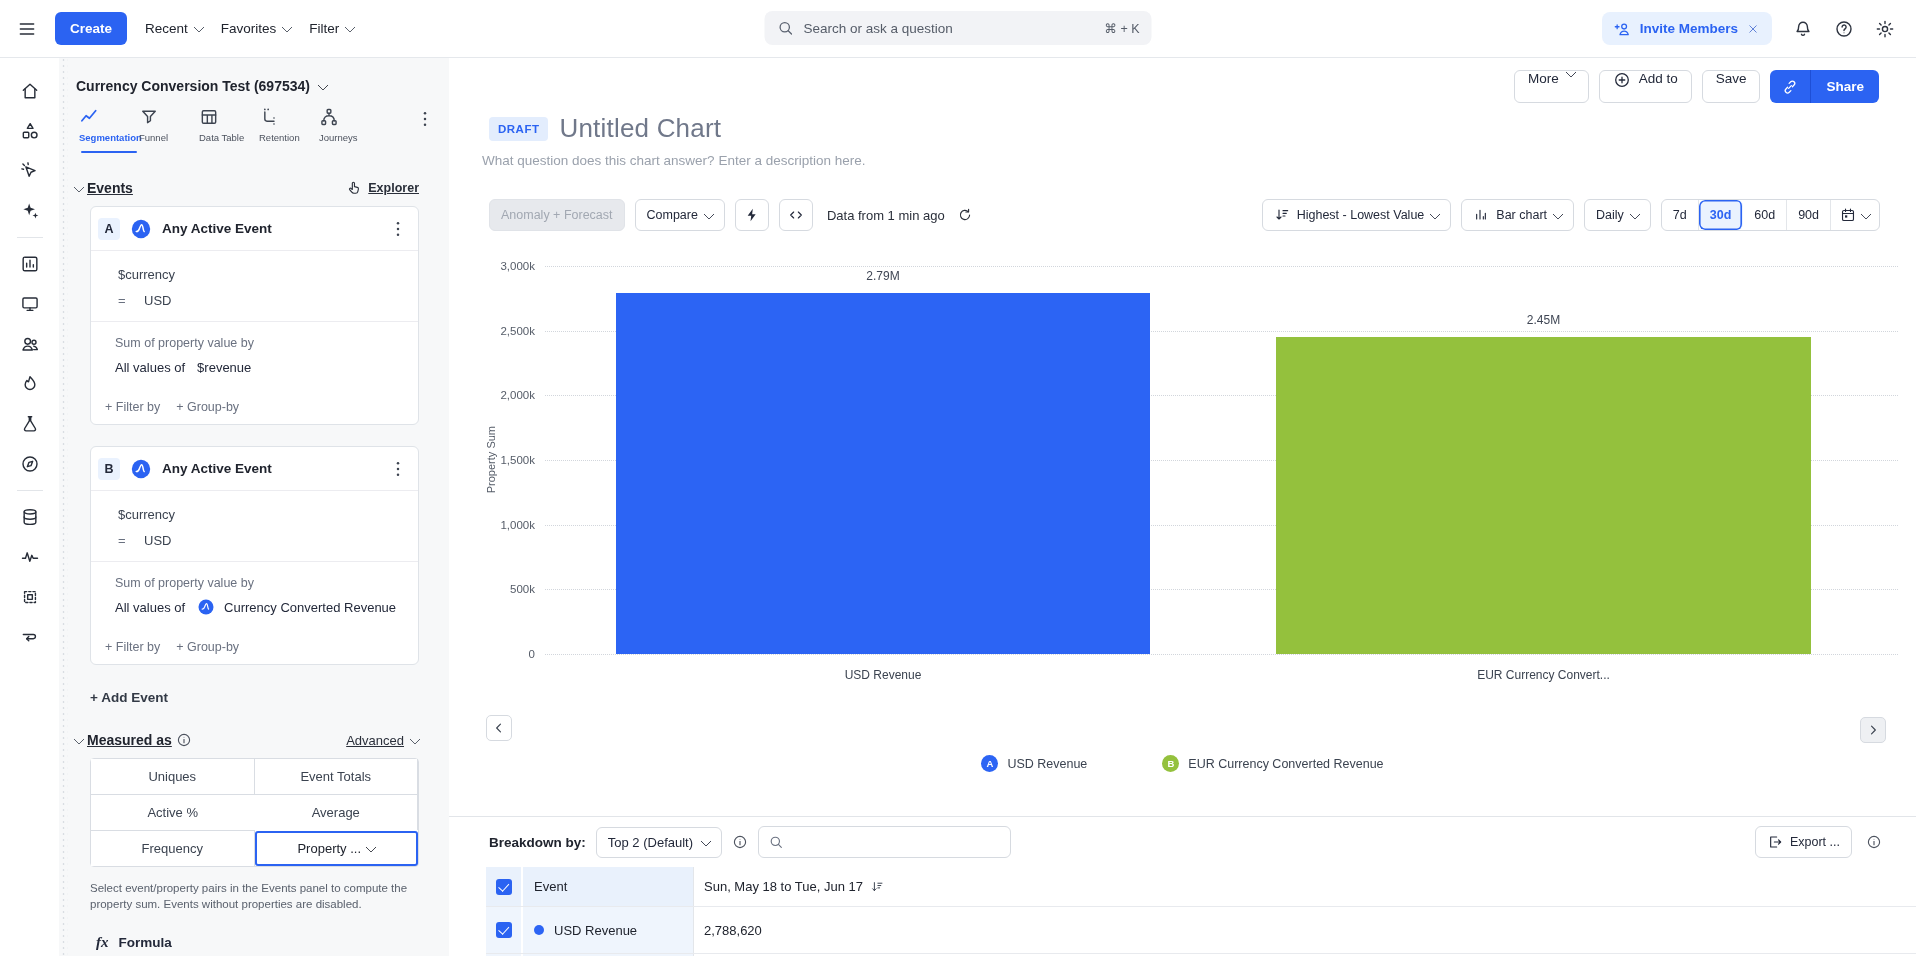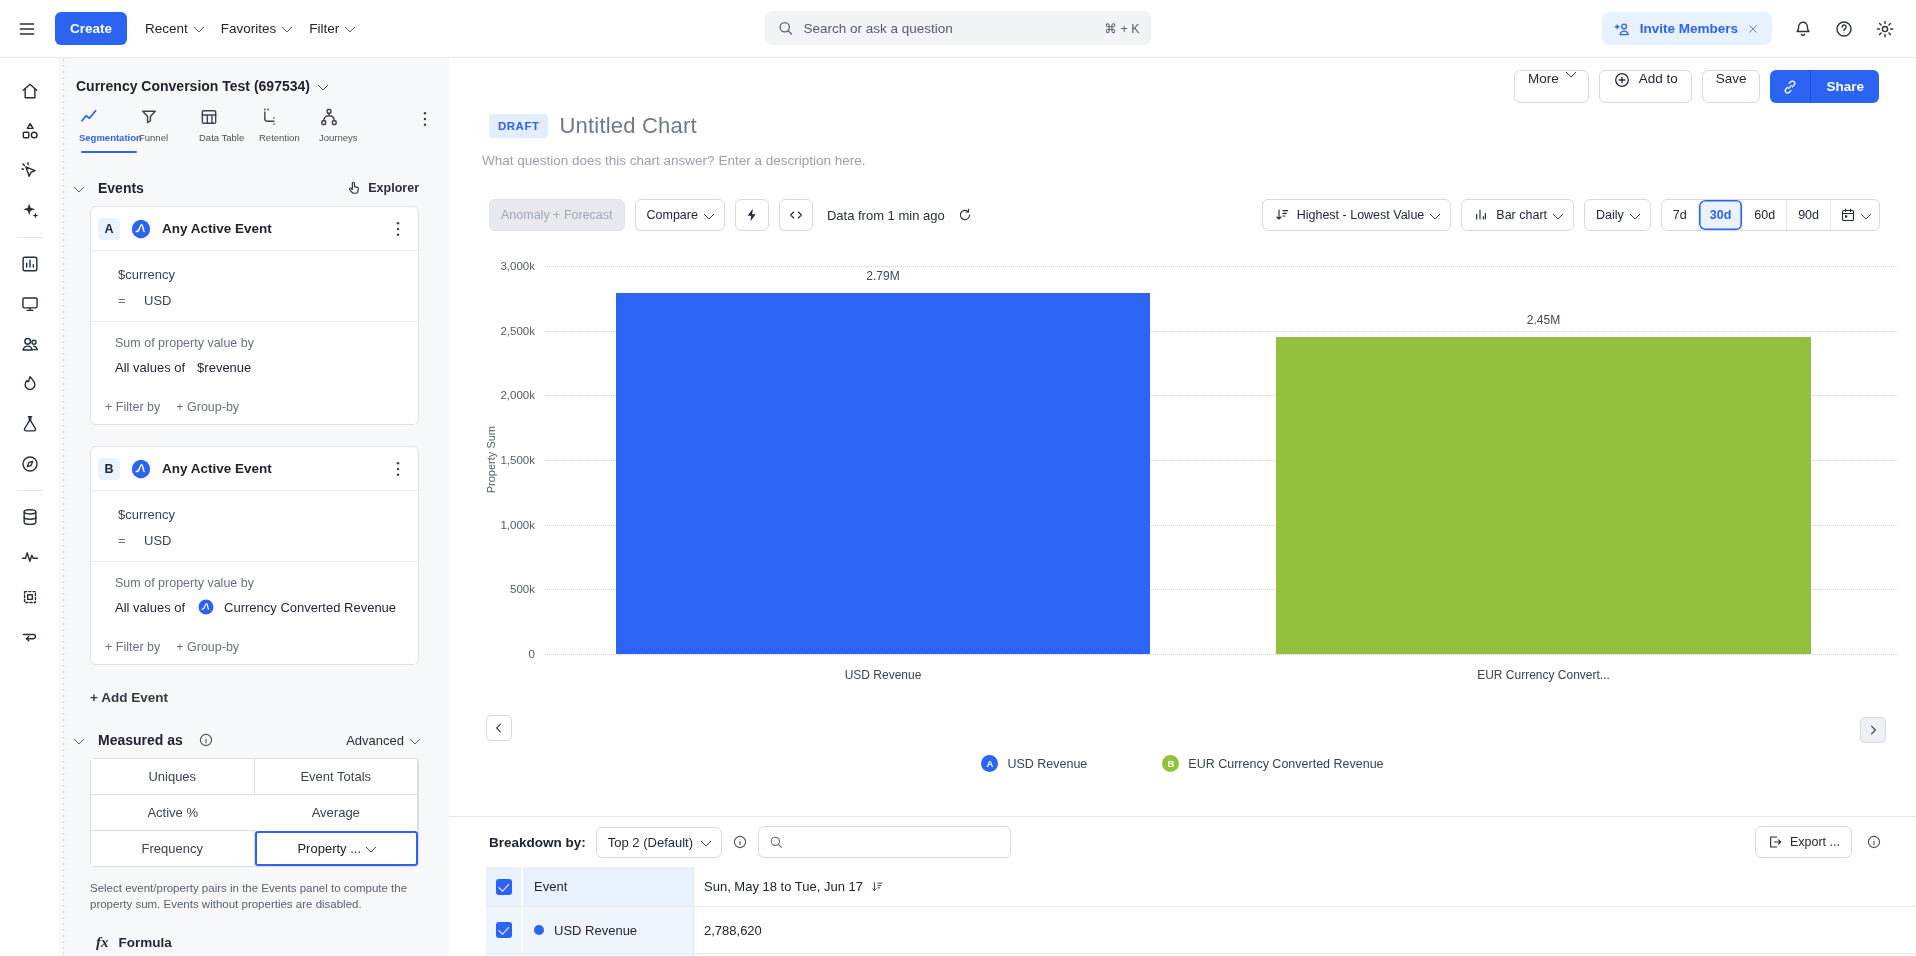--- a/index.html
+++ b/index.html
@@ -31,21 +31,21 @@
   .panel{position:absolute;left:59px;top:57px;bottom:0;width:390px;background:#f7f8f9;border-right:1px solid #e2e5e9;overflow:hidden;}
   .panel .grip{position:absolute;left:2px;top:0;bottom:0;width:7px;background-image:radial-gradient(#d9dde2 1px,transparent 1.1px);background-size:5px 6px;}
   .project{margin:21px 16px 0 17px;display:flex;align-items:center;gap:9px;font-size:14px;font-weight:600;color:#20242e;cursor:pointer}
   .tabs{margin:13px 14px 0 20px;display:flex;align-items:flex-start;}
   .tab{width:60px;display:flex;flex-direction:column;align-items:flex-start;gap:5px;color:#3d4450;cursor:pointer;position:relative;padding-bottom:10px}
   .tab .lbl{font-size:9.5px;color:#4c525e;white-space:nowrap}
   .tab.active{color:#2b63f2}
   .tab.active .lbl{color:#2b63f2;font-weight:600}
   .tab.active::after{content:"";position:absolute;left:2px;right:2px;bottom:0;height:2.5px;background:#2b63f2;border-radius:2px}
   .tabs-more{margin-left:auto;margin-top:2px;color:#3d4450;cursor:pointer}
-  .sec-head{margin:27px 30px 10px 16px;display:flex;align-items:center;gap:15px;}
+  .sec-head{margin:27px 30px 10px 16px;display:flex;align-items:center;gap:4px;text-decoration:underline;}
   .sec-head .ttl{font-size:14px;font-weight:700;color:#20242e}
   .sec-head .chev{color:#3b4350}
   .explorer{margin-left:auto;display:flex;align-items:center;gap:6px;font-size:12.5px;font-weight:600;color:#2a2f3a;cursor:pointer}
   .ecard{margin:0 30px 21px 31px;background:#fff;border:1px solid #dfe3e8;border-radius:6px;}
   .ecard-head{height:43px;display:flex;align-items:center;gap:10px;padding:0 10px 0 7px;border-bottom:1px solid #ececf0;}
   .letter{width:22px;height:22px;border-radius:4px;background:#eaf2fe;display:flex;align-items:center;justify-content:center;font-size:12.5px;font-weight:700;color:#23293a}
   .ename{font-size:13.5px;font-weight:700;color:#20242e;flex:1}
   .kebab{color:#3d4450;cursor:pointer}
   .ebody{padding:10px 12px 8px 27px;border-bottom:1px solid #ececf0;}
   .erow{display:flex;align-items:center;gap:12px;height:26px;font-size:13px;color:#3b4350}
@@ -69,21 +69,21 @@
   .fx{font-family:"Liberation Serif","DejaVu Serif",serif;font-style:italic;font-weight:700;font-size:15px}
   
   .main{position:absolute;left:449px;top:57px;right:0;bottom:0;background:#fff;}
   .head-actions{position:absolute;top:13px;right:37px;display:flex;align-items:center;gap:10px;}
   .btn{display:flex;align-items:flex-start;gap:8px;height:33px;padding:0 13px;border:1px solid #d6dae0;border-radius:6px;background:#fff;font-size:13.5px;color:#23293a;cursor:pointer;font-family:inherit}
   .share-group{display:flex;border-radius:6px;overflow:hidden;cursor:pointer}
   .share-link{width:40px;height:33px;background:#2b63f2;display:flex;align-items:center;justify-content:center;color:#fff;border-right:1px solid #1e4fd6}
   .share-btn{height:33px;background:#2b63f2;color:#fff;font-size:13.5px;font-weight:700;display:flex;align-items:center;padding:0 15px}
   .title-row{position:absolute;left:40px;top:56px;display:flex;align-items:center;gap:11px;}
   .draft{background:#e3edfd;color:#2b63f2;font-size:11.5px;font-weight:700;letter-spacing:.5px;border-radius:4px;padding:6px 9px}
-  .chart-title{font-size:22px;font-weight:500;color:#70788a;letter-spacing:.2px}
+  .chart-title{font-size:26px;font-weight:500;color:#70788a;letter-spacing:.2px}
   .desc{position:absolute;left:33px;top:96px;font-size:13.5px;color:#9aa1ac;cursor:text}
   .toolbar{position:absolute;left:40px;right:36px;top:142px;display:flex;align-items:center;}
   .tb-l{display:flex;align-items:center;gap:10px}
   .btn-sm{display:flex;align-items:center;gap:7px;height:30px;padding:0 11px;border:1px solid #d6dae0;border-radius:6px;background:#fff;font-size:12.5px;color:#23293a;cursor:pointer}
   .btn-sm.disabled{background:#e7e9ed;border-color:#e0e3e8;color:#a2a8b2;cursor:default}
   .btn-ico{width:32px;justify-content:center;padding:0}
   .freshness{font-size:13px;color:#2a2f3a;margin-left:4px}
   .refresh{color:#2a2f3a;cursor:pointer;margin-left:2px;display:inline-flex}
   .tb-r{margin-left:auto;display:flex;align-items:center;gap:10px}
   .ranges{display:flex;align-items:center;border:1px solid #d6dae0;border-radius:6px;height:30px;overflow:visible}

